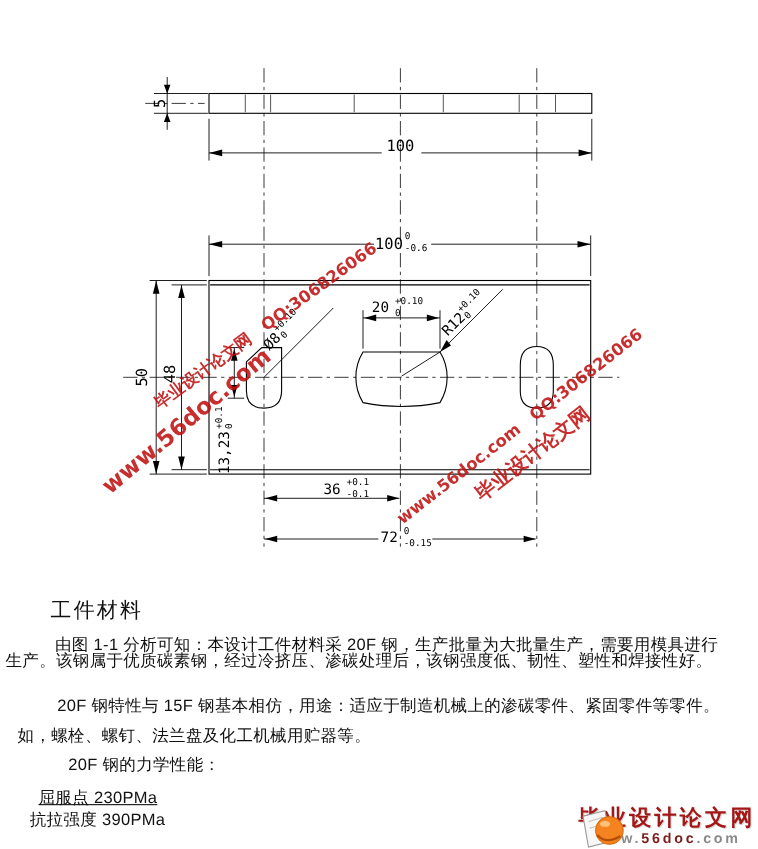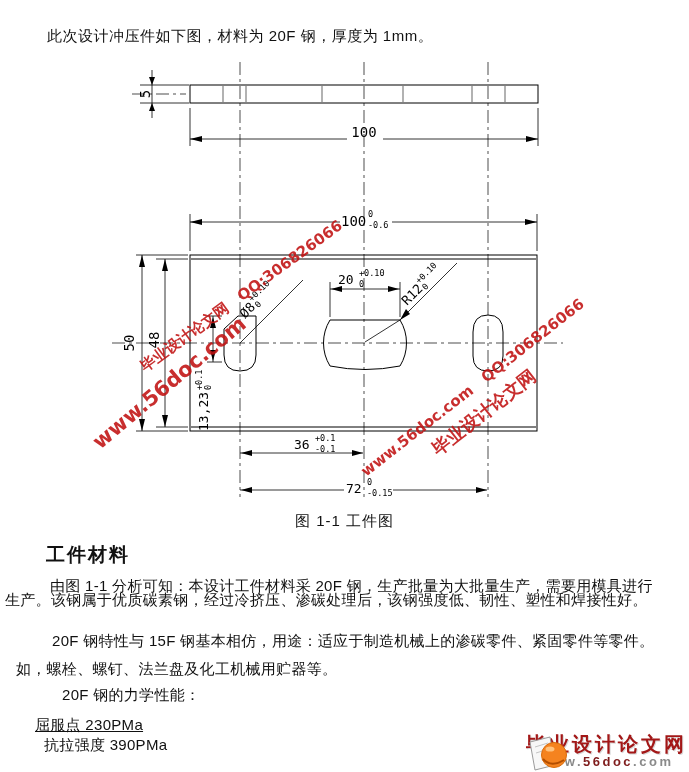--- a/index.html
+++ b/index.html
@@ -1,21 +1,21 @@
 <!DOCTYPE html>
 <html><head>
 <meta charset="utf-8">
 <style>
   html,body{margin:0;padding:0;background:#fff;}
   #root{position:relative;width:689px;height:772px;background:#ffffff;overflow:hidden;
         font-family:"Liberation Sans","DejaVu Sans",sans-serif;color:#111;}
   .abs{position:absolute;}
   .intro{left:47px;top:27px;font-size:15px;letter-spacing:0.5px;}
   .caption{left:0;top:512px;width:689px;text-align:center;font-size:15px;letter-spacing:1px;}
-  .heading{left:46px;top:542px;font-size:19px;font-weight:bold;letter-spacing:2px;}
+  .heading{left:46px;top:542px;font-size:19px;font-weight:normal;letter-spacing:2px;}
   .bodyline{position:absolute;font-size:15px;letter-spacing:0.3px;white-space:nowrap;}
   svg{position:absolute;left:0;top:0;}
   .ln{stroke:#000;stroke-width:1;fill:none;}
   .lnt{stroke:#000;stroke-width:0.8;fill:none;}
   .cl{stroke:#000;stroke-width:0.7;fill:none;stroke-dasharray:13 4 3 4;}
   .tick{stroke:#222;stroke-width:0.7;}
   .arr{fill:#000;stroke:none;}
   text.dim{font-family:"DejaVu Sans Mono","Liberation Mono",monospace;font-size:13px;fill:#000;}
   text.dimlg{font-family:"DejaVu Sans Mono","Liberation Mono",monospace;font-size:14px;fill:#000;}
   text.tol{font-family:"DejaVu Sans Mono","Liberation Mono",monospace;font-size:8.5px;fill:#000;}
@@ -25,21 +25,20 @@
   .logo-name{font-size:20px;font-weight:bold;color:#a31717;letter-spacing:3px;
              text-shadow:1px 1px 0 #d8d8d8;}
   .logo-url{font-size:13px;font-weight:bold;letter-spacing:2.5px;color:#8a8a8a;}
   .logo-url .mid{color:#7f1d1d;}
 </style>
 </head>
 <body>
 
 <div id="root">
 
-  <div class="abs intro">此次设计冲压件如下图，材料为 20F 钢，厚度为 1mm。</div>
 
   <svg width="689" height="545" viewBox="0 0 689 545">
 
     <g>
       <line class="cl" x1="240" y1="62" x2="240" y2="497"></line>
       <line class="cl" x1="364" y1="62" x2="364" y2="497"></line>
       <line class="cl" x1="488" y1="62" x2="488" y2="497"></line>
       <line class="cl" x1="112" y1="343" x2="563" y2="343"></line>
       <line class="cl" x1="132" y1="94" x2="186" y2="94"></line>
     </g>
@@ -185,32 +184,31 @@
     </g>
 
     <g>
       <text class="wm" font-size="15" transform="translate(145,372) rotate(-36)">毕业设计论文网　QQ:306826066</text>
       <text class="wm" font-size="21" transform="translate(100,450) rotate(-40)">www.56doc.com</text>
       <text class="wm" font-size="15" transform="translate(366,477) rotate(-38)">www.56doc.com　QQ:306826066</text>
       <text class="wm" font-size="18" transform="translate(438,456) rotate(-38)">毕业设计论文网</text>
     </g>
   </svg>
 
-  <div class="abs caption">图 1-1 工件图</div>
 
   <div class="abs heading">工件材料</div>
 
   <div class="abs" style="left:0;top:0;width:689px;height:592px;">
     <div class="bodyline" style="left:50px;top:577px;">由图 1-1 分析可知：本设计工件材料采 20F 钢，生产批量为大批量生产，需要用模具进行</div>
     <div class="bodyline" style="left:5px;top:591px;">生产。该钢属于优质碳素钢，经过冷挤压、渗碳处理后，该钢强度低、韧性、塑性和焊接性好。</div>
     <div class="bodyline" style="left:52px;top:632px;">20F 钢特性与 15F 钢基本相仿，用途：适应于制造机械上的渗碳零件、紧固零件等零件。</div>
     <div class="bodyline" style="left:5px;top:660px;margin-left:11px;">如，螺栓、螺钉、法兰盘及化工机械用贮器等。</div>
     <div class="bodyline" style="left:35px;top:686px;margin-left:27px;">20F 钢的力学性能：</div>
     <div class="bodyline" style="left:35px;top:716px;text-decoration:underline;">屈服点 230PMa</div>
-    <div class="bodyline" style="left:44px;top:736px;">抗拉强度 390PMa</div>
+    <div class="bodyline" style="left:27px;top:736px;">抗拉强度 390PMa</div>
   </div>
 
   <div class="abs logo">
     <svg width="46" height="40" viewBox="0 0 46 40">
       <polygon points="4,8 24,3 29,31 9,36" fill="#f7f7f7" stroke="#9a9a9a" stroke-width="1"></polygon>
       <line x1="9" y1="13" x2="22" y2="9" stroke="#c4c4c4" stroke-width="1"></line>
       <line x1="10" y1="19" x2="23" y2="15" stroke="#c4c4c4" stroke-width="1"></line>
       <circle cx="28" cy="21" r="12.5" fill="#f5831f" stroke="#d96c0a" stroke-width="1"></circle>
       <path d="M17,25 Q25,34 38,26" stroke="#b24e00" stroke-width="2" fill="none"></path>
       <ellipse cx="24" cy="15" rx="4.5" ry="2.6" fill="#ffc27d"></ellipse>

